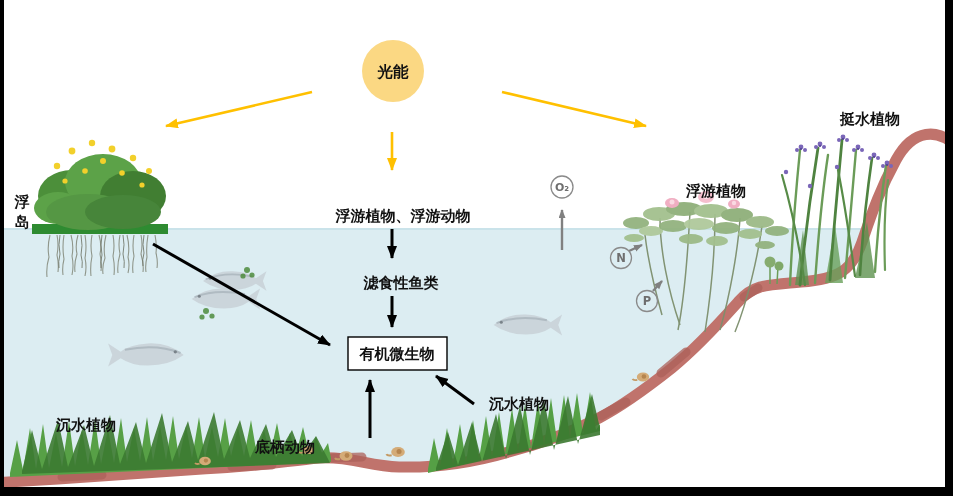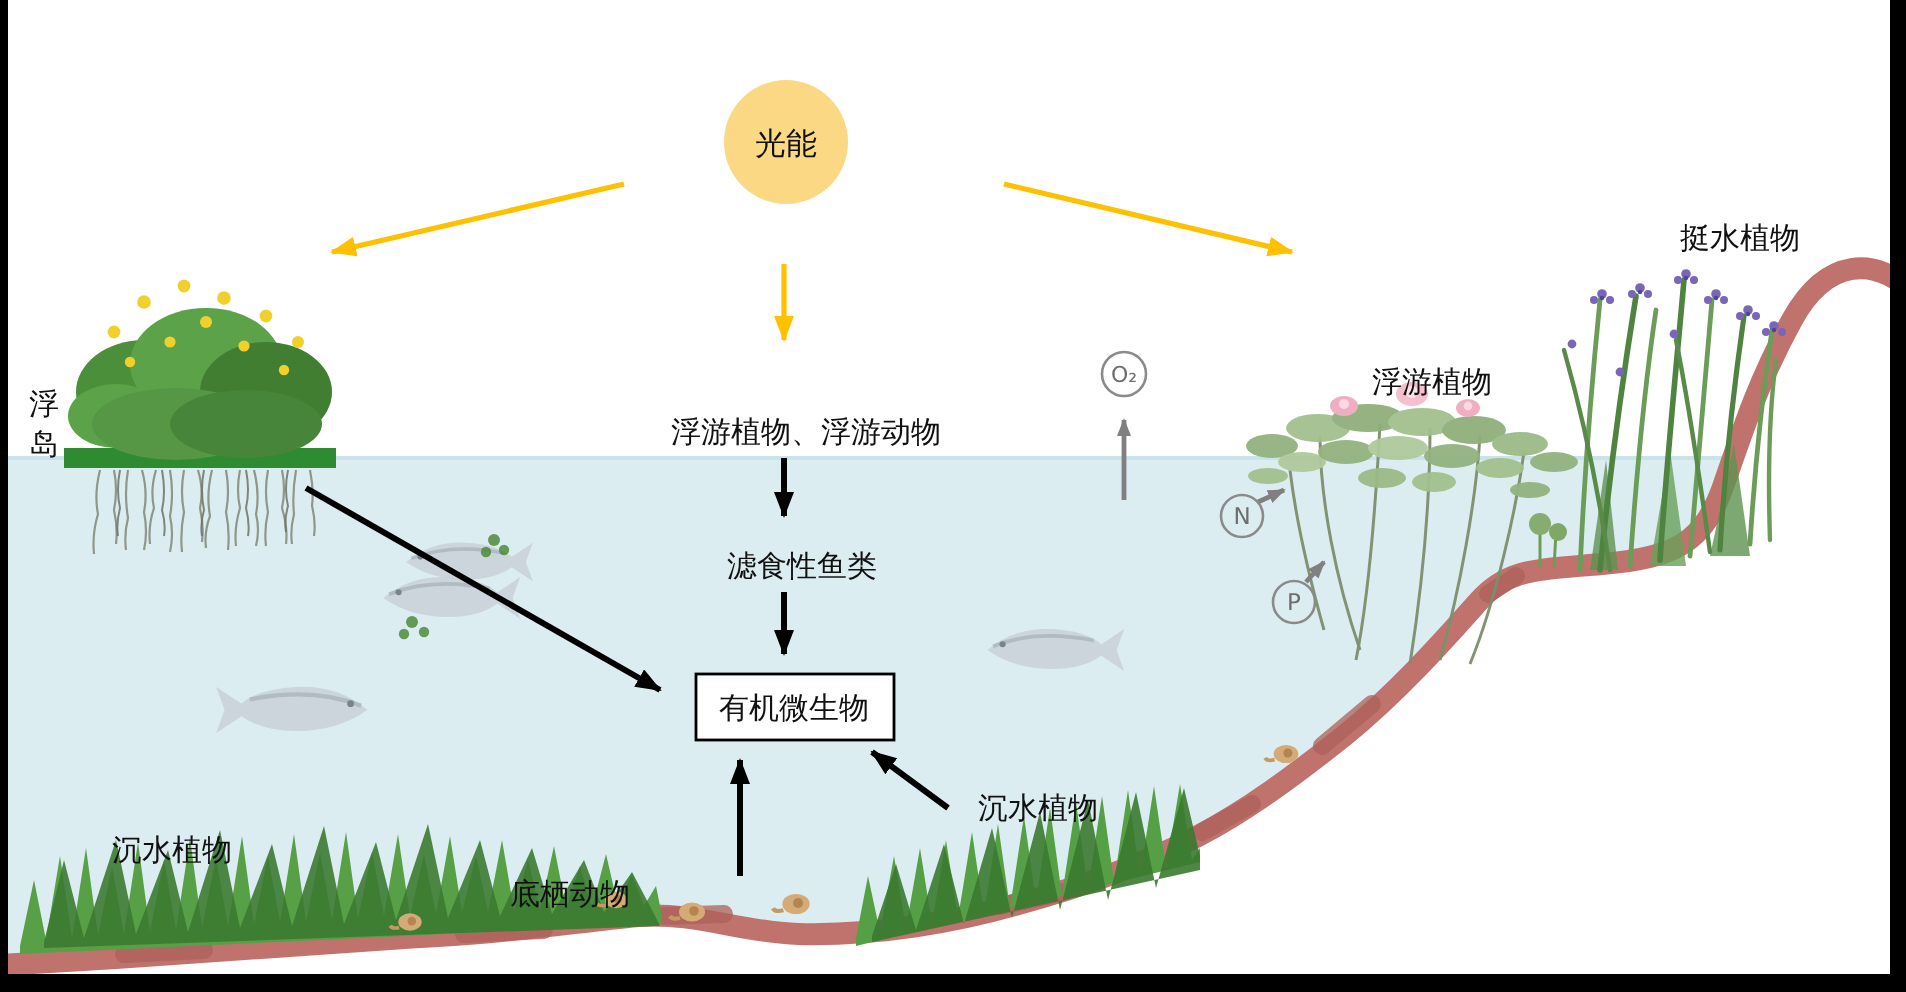--- a/index.html
+++ b/index.html
@@ -1,17 +1,17 @@
 <!DOCTYPE html>
 <html><head>
 <meta charset="utf-8">
 <style>
   html,body{margin:0;padding:0;background:#fff;}
   .stage{position:relative;width:953px;height:496px;overflow:hidden;background:#fff;
-         font-family:"DejaVu Sans",sans-serif;}
+         font-family:"DejaVu Sans",sans-serif;font-weight:bold;}
   svg{position:absolute;left:0;top:0;}
   svg text{font-family:"DejaVu Sans","Liberation Sans",sans-serif;fill:#111;}
   .lbl{font-size:15px;}
   .nut{fill:#6e6e6e;}
 </style>
 </head>
 <body>
 
 <div class="stage">
 <svg width="953" height="496" viewBox="0 0 953 496">

